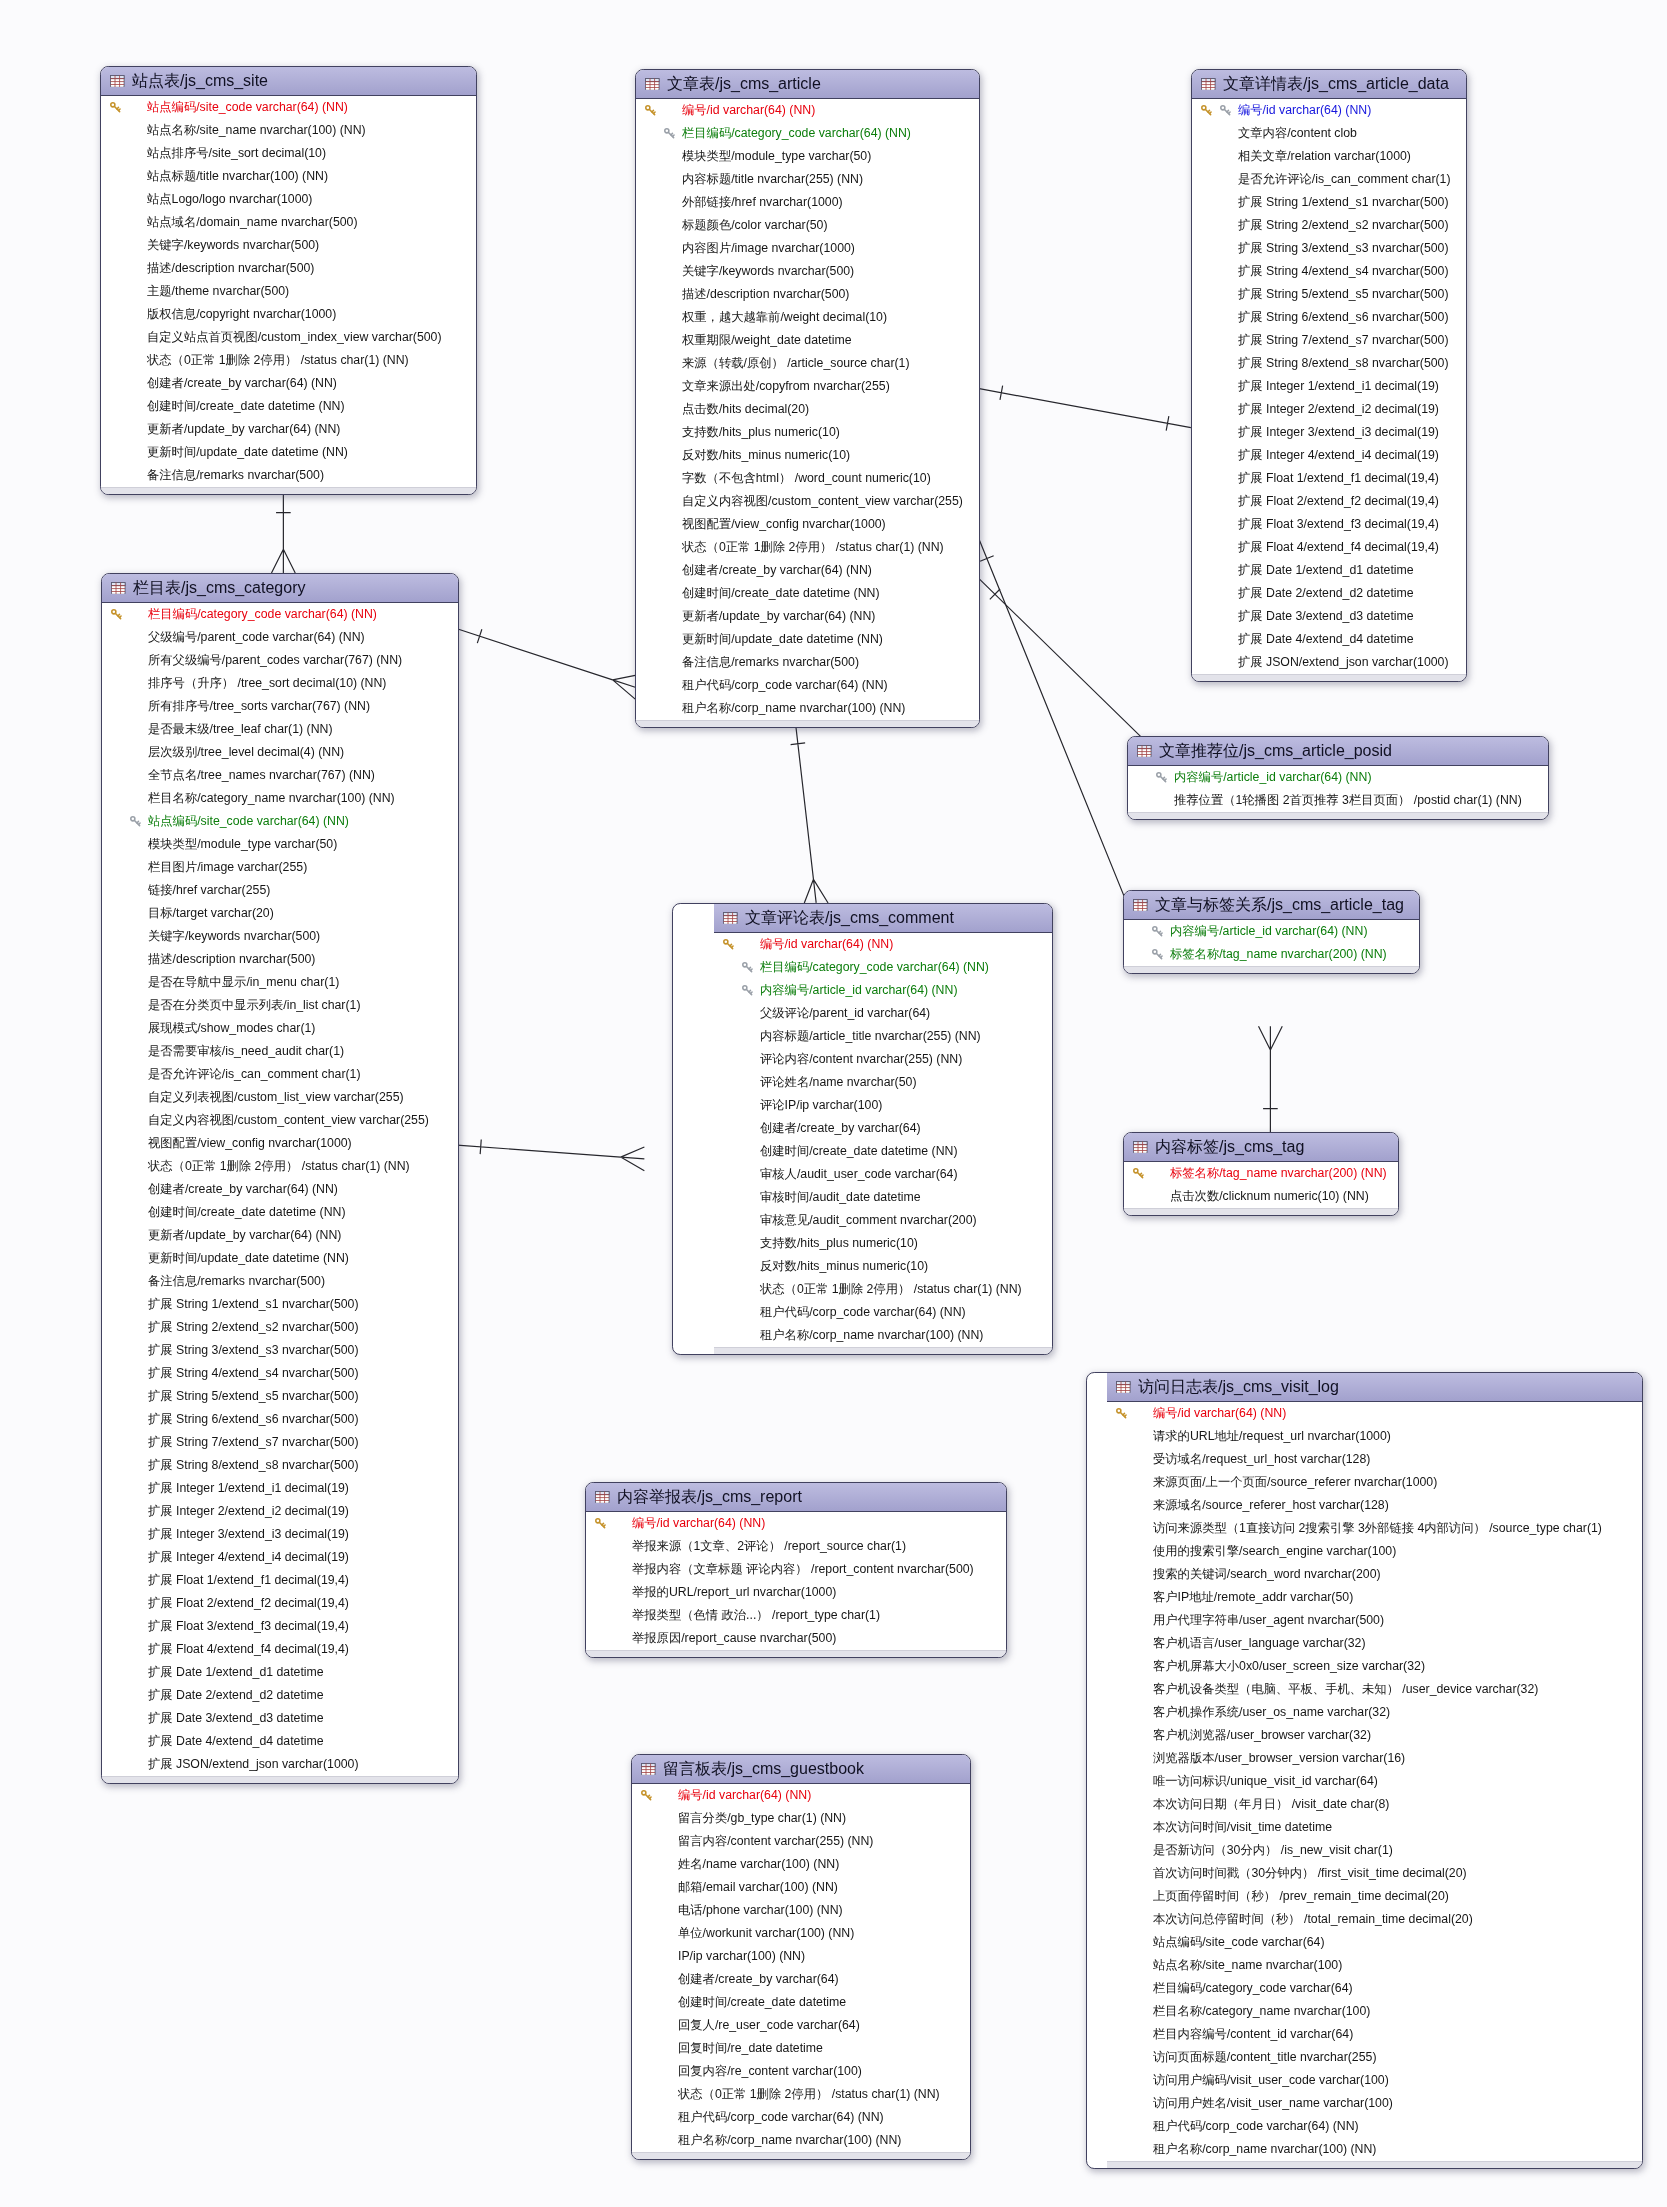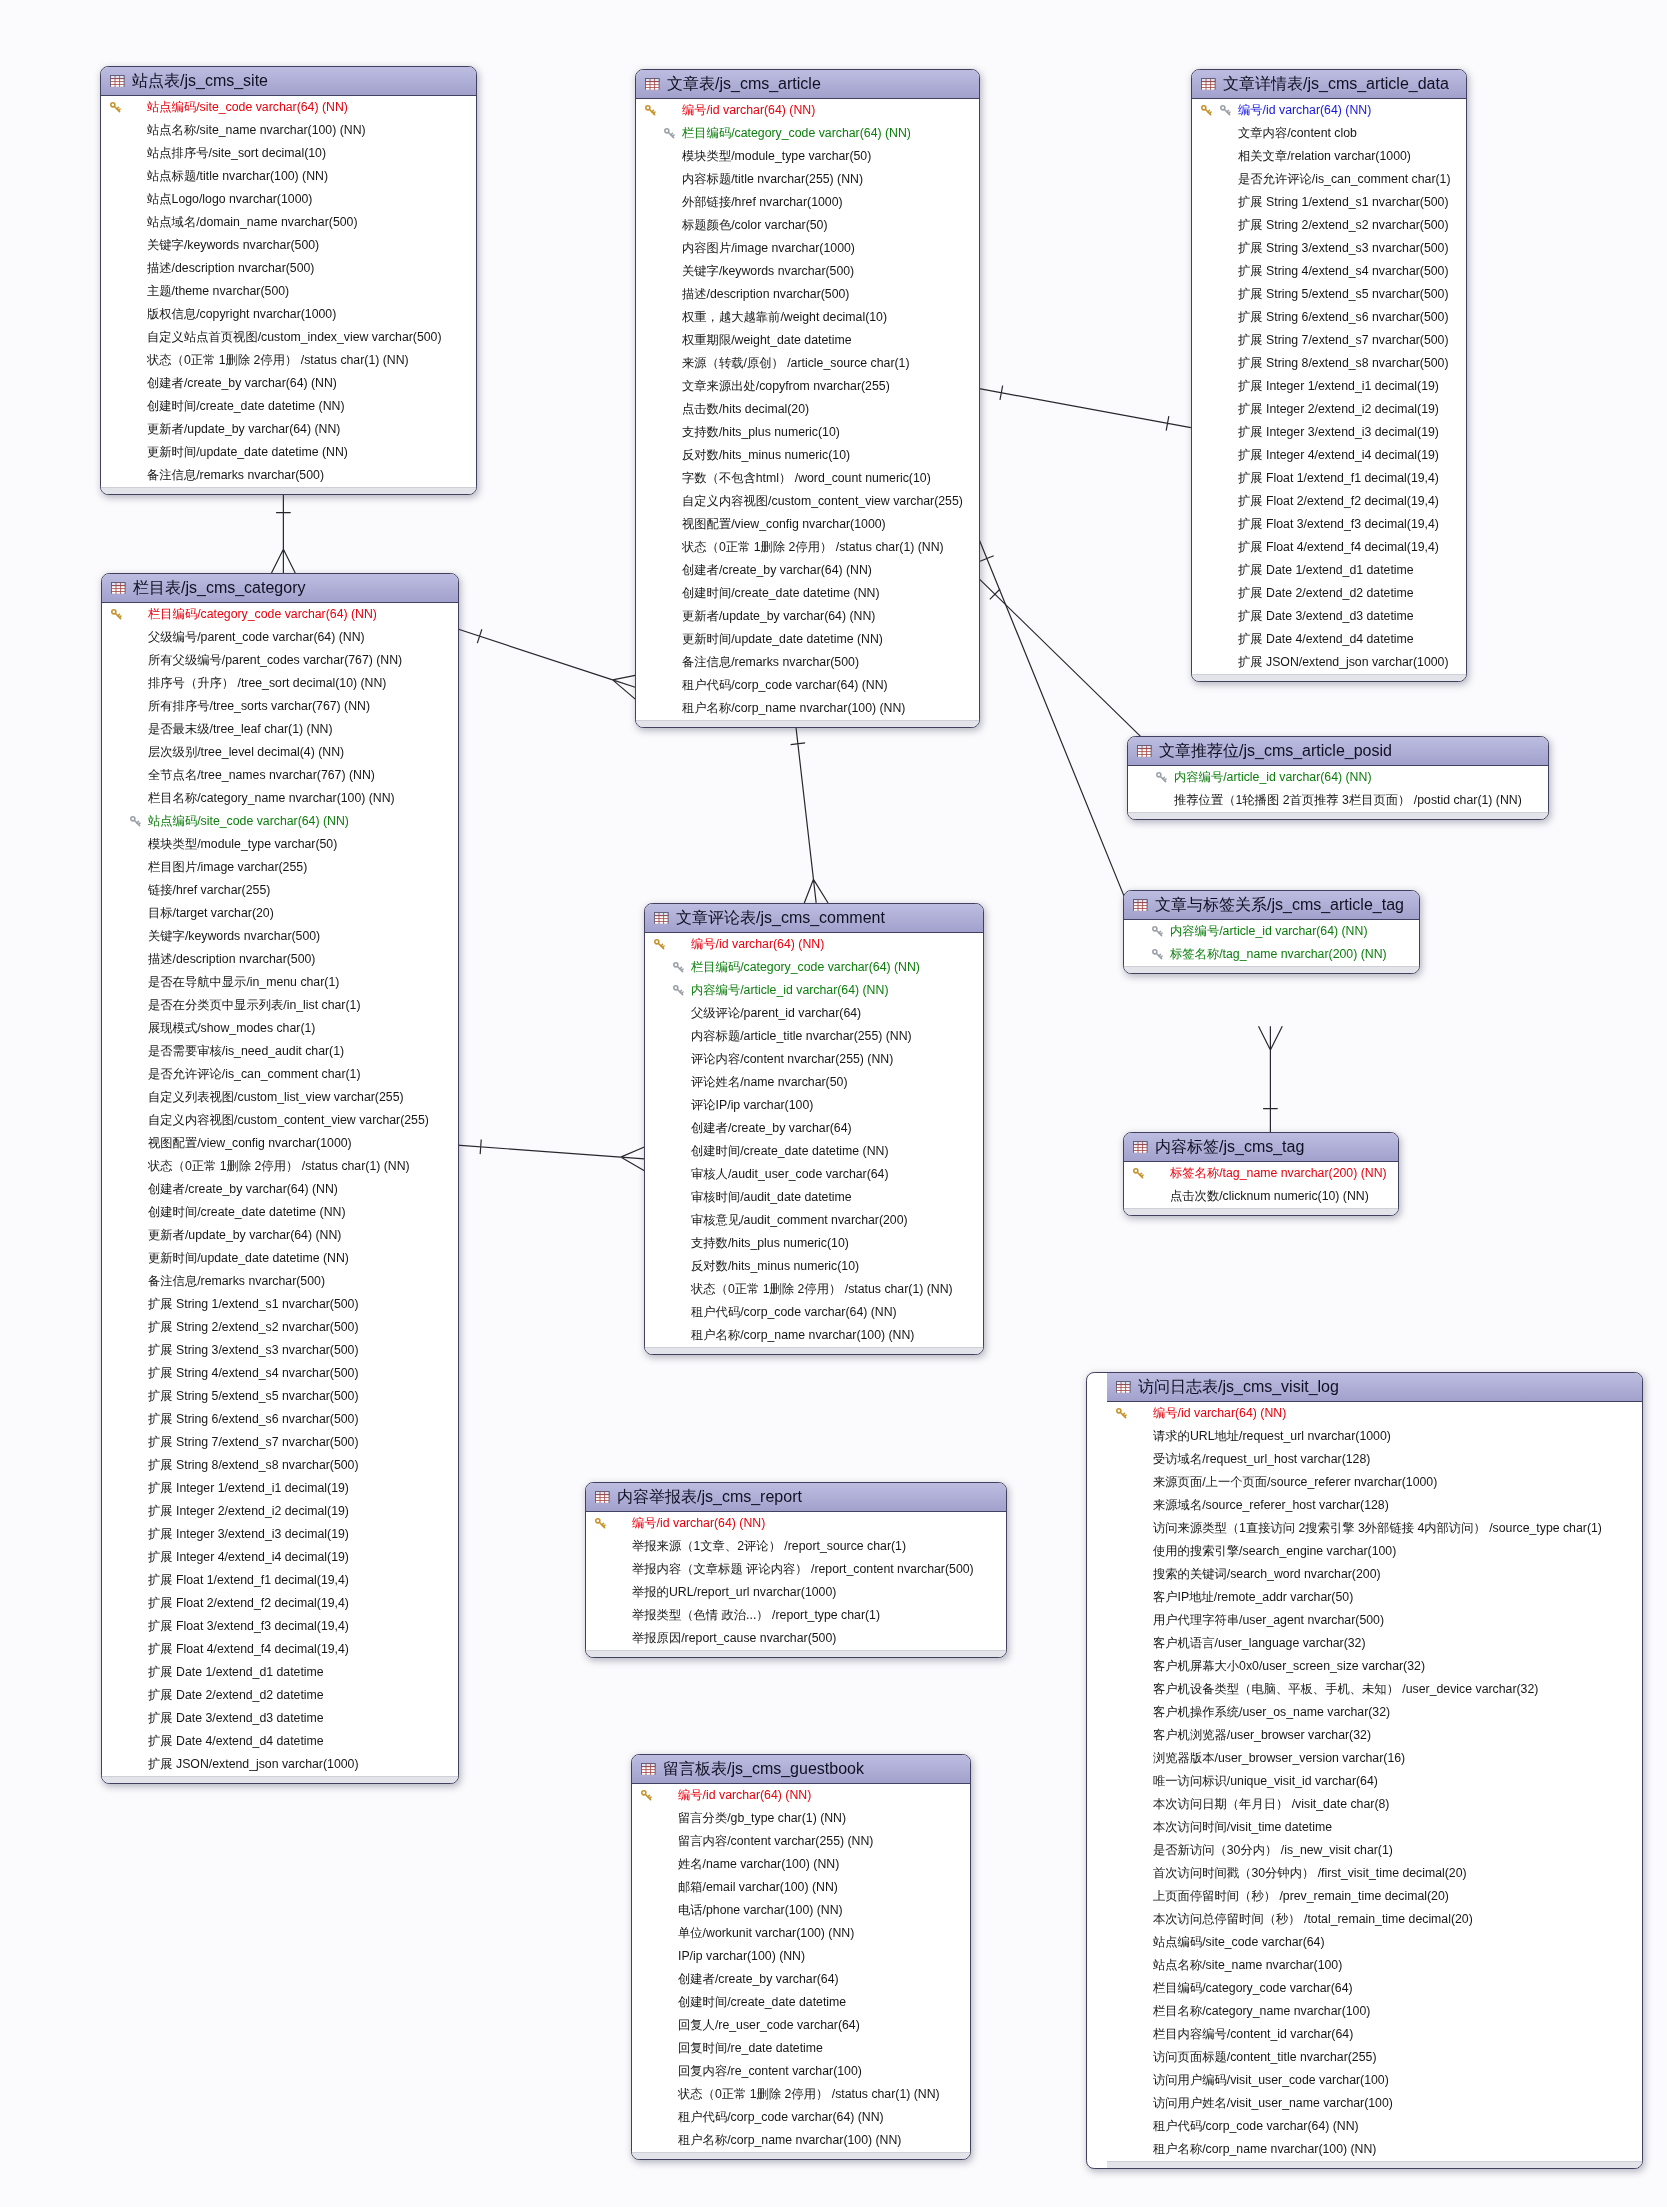--- a/index.html
+++ b/index.html
@@ -345,21 +345,21 @@
               <circle cx="6" cy="6" r="3.2"></circle>
               <path d="M8.6 8.6L16.6 16.6"></path>
               <path d="M12.4 12.4L14.8 10"></path>
               <path d="M14.9 14.9L17.3 12.5"></path>
             </g>
           </svg>
         </span><span class="ft">标签名称/tag_name nvarchar(200) (NN)</span></div>
       <div class="row "><span class="ft">点击次数/clicknum numeric(10) (NN)</span></div>
       <div class="ftr"></div>
     </div>
-    <div class="tbl" style="left: 644px; top: 903px; width: 338px;">
+    <div class="tbl" style="left: 672px; top: 903px; width: 338px; padding-left: 41px;">
       <div class="hd">
         <span class="ticon">
           <svg width="14.6" height="12.8" viewBox="0 0 16 14">
             <rect x="0.5" y="0.5" width="15" height="13" rx="1.2" fill="#ffffff" stroke="#5a5a72"></rect>
             <rect x="0.5" y="0.5" width="15" height="3.4" fill="#dfe4f2" stroke="#5a5a72"></rect>
             <path d="M0.5 4 H15.5 M0.5 7.2 H15.5 M0.5 10.4 H15.5 M5.5 0.5 V13.5 M10.5 0.5 V13.5" stroke="#a34646" stroke-width="0.9" fill="none"></path>
           </svg>
         </span>
         <span class="ttl">文章评论表/js_cms_comment</span>
       </div>

